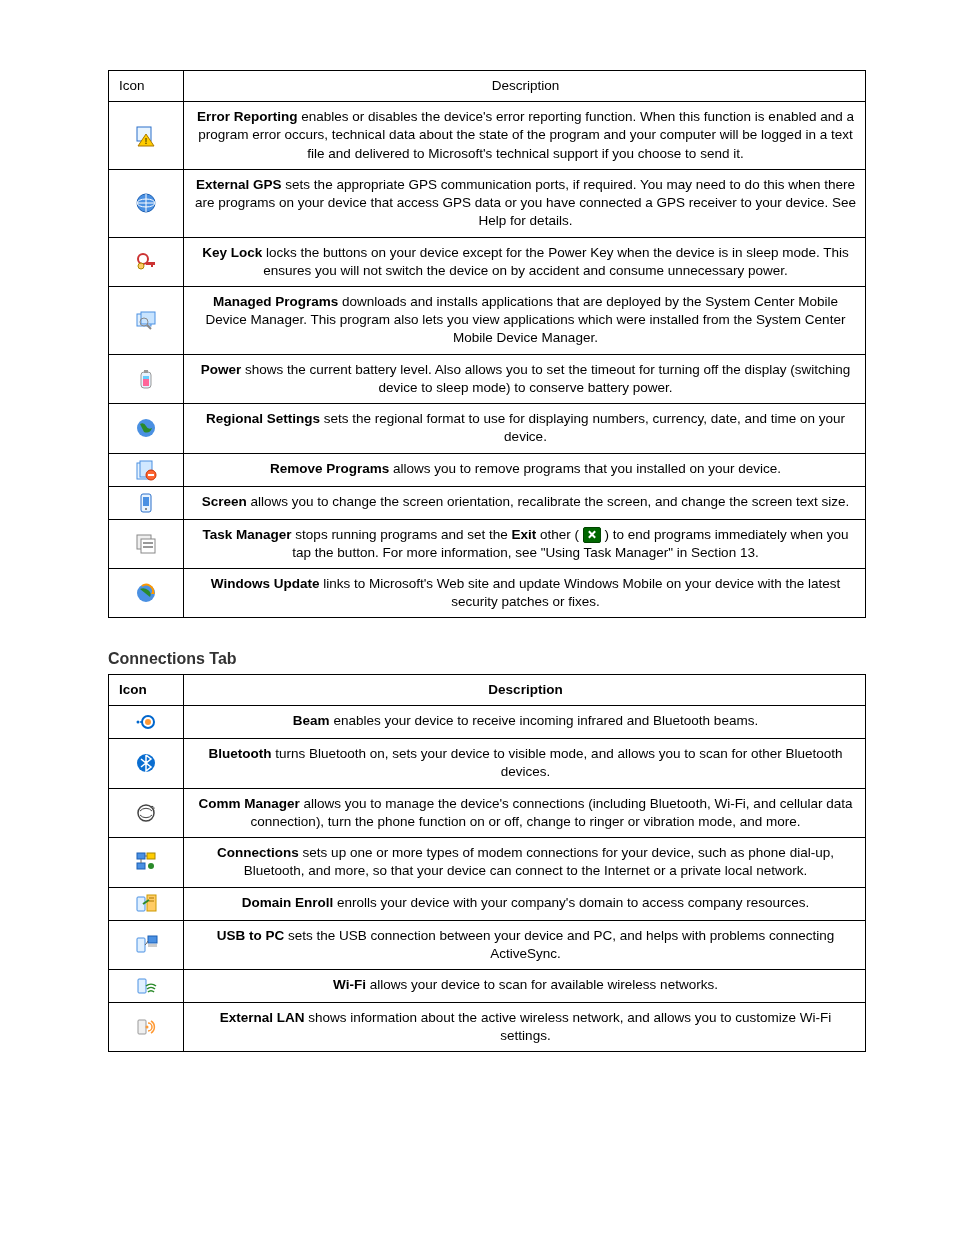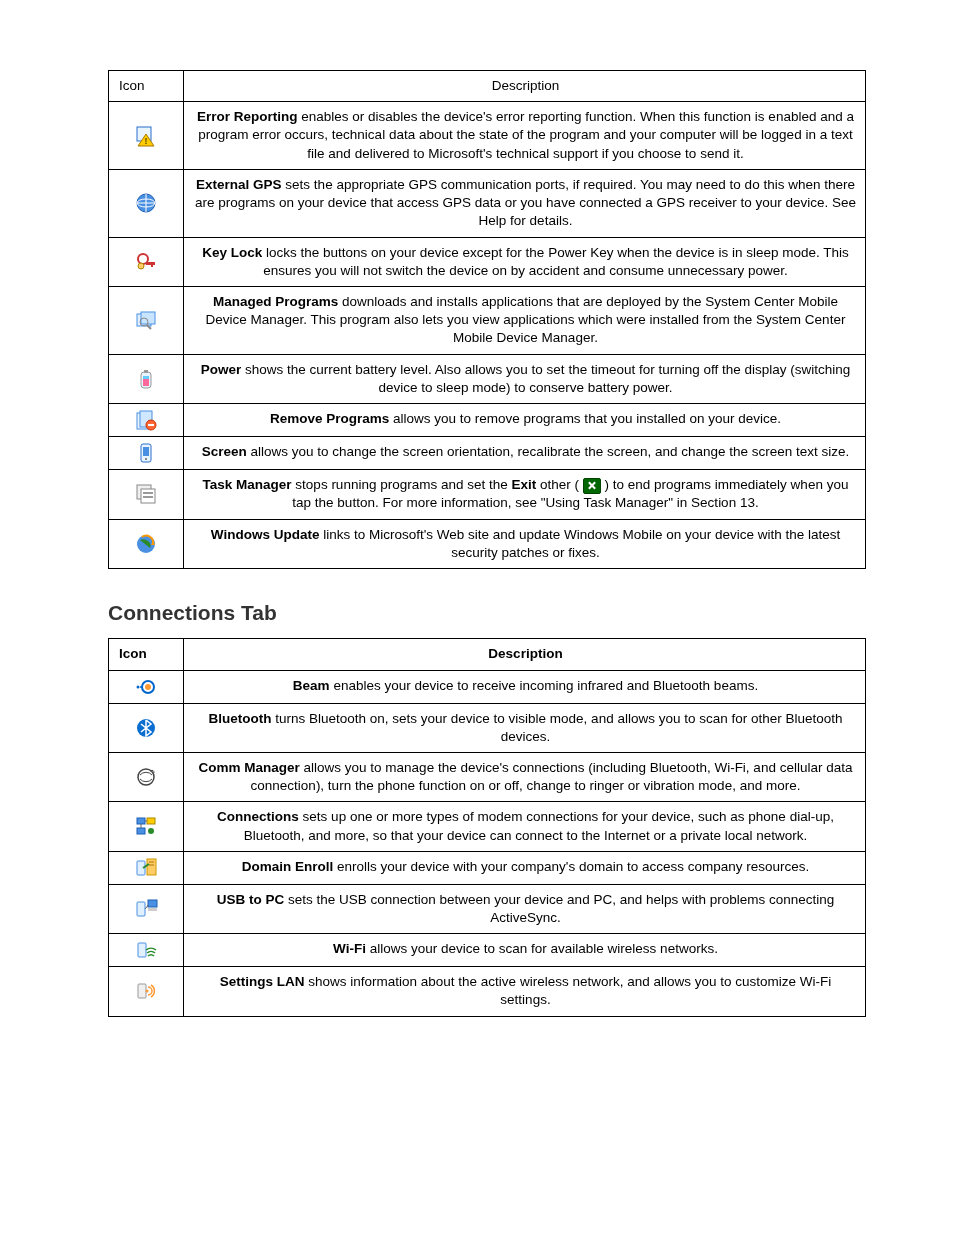--- a/index.html
+++ b/index.html
@@ -31,24 +31,24 @@
     width: 60px;
     text-align: center;
     vertical-align: middle;
     padding: 4px;
   }
   .icon-col svg {
     display: block;
     margin: 0 auto;
   }
   h2 {
-    font-size: 21px;
+    font-size: 16px;
     font-weight: 700;
     color: #333;
-    margin: 30px 0 11px 0;
+    margin: 30px 0 4px 0;
   }
   .inline-icon {
     display: inline-block;
     vertical-align: middle;
     width: 16px;
     height: 14px;
     background: #006600;
     border: 1px solid #004400;
     position: relative;
     border-radius: 2px;
@@ -219,20 +219,26 @@
     <td><strong>Managed Programs</strong><span> downloads and installs applications that are deployed by the System Center Mobile Device Manager. This program also lets you view applications which were installed from the System Center Mobile Device Manager.</span></td>
   </tr>
   <tr>
     <td class="icon-col"><span><svg width="24" height="24">
               <use href="#i-power"></use>
             </svg></span></td>
     <td><strong>Power</strong><span> shows the current battery level. Also allows you to set the timeout for turning off the display (switching device to sleep mode) to conserve battery power.</span></td>
   </tr>
   <tr>
     <td class="icon-col"><span><svg width="24" height="24">
+              <use href="#i-regional"></use>
+            </svg></span></td>
+    <td><strong>Regional Settings</strong><span> sets the regional format to use for displaying numbers, currency, date, and time on your device.</span></td>
+  </tr>
+  <tr>
+    <td class="icon-col"><span><svg width="24" height="24">
               <use href="#i-remove"></use>
             </svg></span></td>
     <td><strong>Remove Programs</strong><span> allows you to remove programs that you installed on your device.</span></td>
   </tr>
   <tr>
     <td class="icon-col"><span><svg width="24" height="24">
               <use href="#i-screen"></use>
             </svg></span></td>
     <td><strong>Screen</strong><span> allows you to change the screen orientation, recalibrate the screen, and change the screen text size.</span></td>
   </tr>
@@ -298,16 +304,16 @@
   <tr>
     <td class="icon-col"><span><svg width="24" height="24">
               <use href="#i-wifi"></use>
             </svg></span></td>
     <td><strong>Wi-Fi</strong><span> allows your device to scan for available wireless networks.</span></td>
   </tr>
   <tr>
     <td class="icon-col"><span><svg width="24" height="24">
               <use href="#i-wlan"></use>
             </svg></span></td>
-    <td><strong>Settings LAN</strong><span> shows information about the active wireless network, and allows you to customize Wi-Fi settings.</span></td>
+    <td><strong>External LAN</strong><span> shows information about the active wireless network, and allows you to customize Wi-Fi settings.</span></td>
   </tr>
 </tbody>
   </table>
 
 </body></html>

